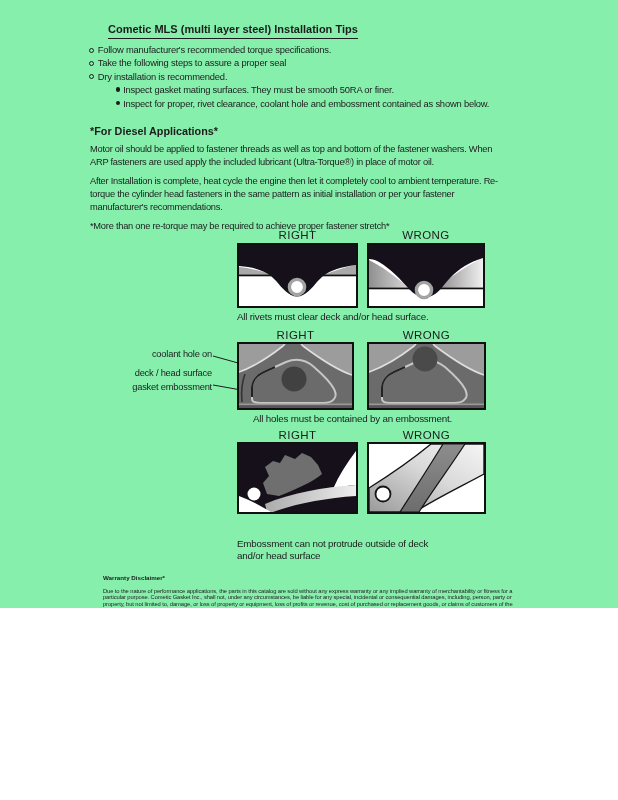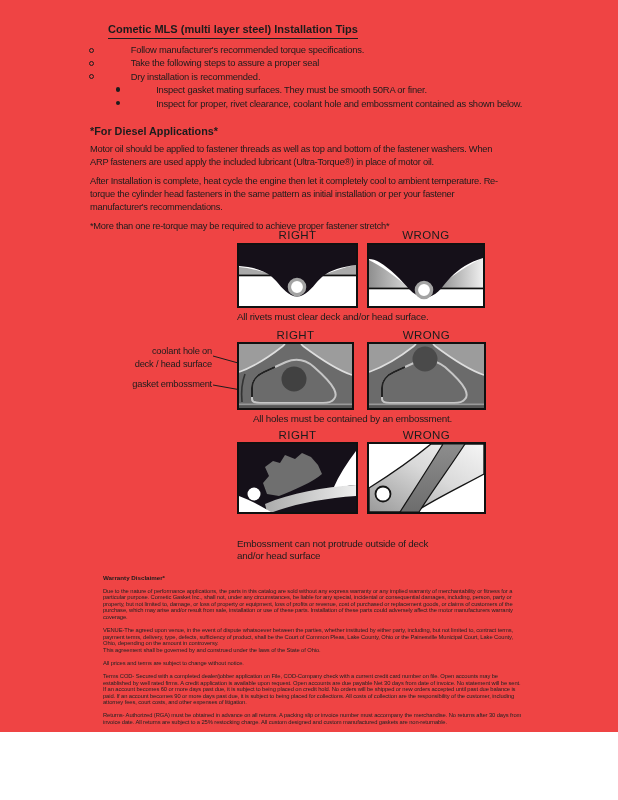--- a/index.html
+++ b/index.html
@@ -1,46 +1,46 @@
 <!DOCTYPE html>
 <html><head>
 <meta charset="utf-8">
 <style>
   html,body{margin:0;padding:0;background:#ffffff;}
-  .page{position:relative;width:618px;height:732px;background:#ef4444;overflow:hidden;
+  .page{position:relative;width:618px;height:608px;background:#86efac;overflow:hidden;
         font-family:"Liberation Sans","DejaVu Sans",sans-serif;color:#1c1c1c;}
   .abs{position:absolute;}
   .prl{white-space:pre-line;}
   .nw{white-space:nowrap;}
 
   
   .title{left:108px;top:23px;font-size:11px;font-weight:bold;letter-spacing:0;
          border-bottom:1.5px solid #1c1c1c;padding-bottom:2.5px;}
 
   
   .tips{left:89px;top:44px;}
-  .trow{display:flex;align-items:flex-start;height:13.4px;font-size:9.4px;letter-spacing:-0.2px;white-space:nowrap;gap:33px;}
+  .trow{display:flex;align-items:flex-start;height:13.4px;font-size:9.4px;letter-spacing:-0.2px;white-space:nowrap;}
   .trow.sub{margin-left:27px;}
   .mk{display:inline-block;flex:none;}
   .mk.open{width:3.2px;height:3.2px;border:1px solid #1c1c1c;border-radius:50%;margin:3.5px 3.5px 0 0;}
   .mk.filled{width:4.2px;height:4.2px;background:#1c1c1c;border-radius:50%;margin:3.2px 3px 0 0;}
 
   
   .diesel{left:90px;top:117px;width:420px;}
   .diesel h2{font-size:10.8px;font-weight:bold;margin:8px 0 6px 0;}
   .diesel p{font-size:9.3px;line-height:13px;letter-spacing:-0.25px;margin:0 0 6px 0;}
 
   
   .dg-label{font-size:11.5px;letter-spacing:0.4px;text-align:center;color:#1c1c1c;}
   .caption{font-size:9.8px;letter-spacing:-0.2px;line-height:11.5px;}
 
   .panel{border:2px solid #101010;background:#fff;box-sizing:border-box;}
   .panel svg{display:block;}
 
-  .callout{font-size:9.3px;letter-spacing:-0.2px;line-height:13px;text-align:right;width:117px;}
+  .callout{font-size:9.3px;letter-spacing:-0.2px;line-height:19px;text-align:right;width:117px;}
 
   
   .disclaimer{left:103px;top:574px;width:421px;}
   .disclaimer h3{font-size:6.2px;font-weight:bold;margin:0 0 6.5px 0;}
   .disclaimer p{font-size:5.8px;line-height:6.6px;letter-spacing:-0.1px;margin:0 0 6.5px 0;color:#232323;}
 
   .pagenum{left:388px;top:757px;font-size:13.5px;letter-spacing:0.4px;color:#2a2a2a;margin-top:32px;}
 </style>
 </head>
 <body>

